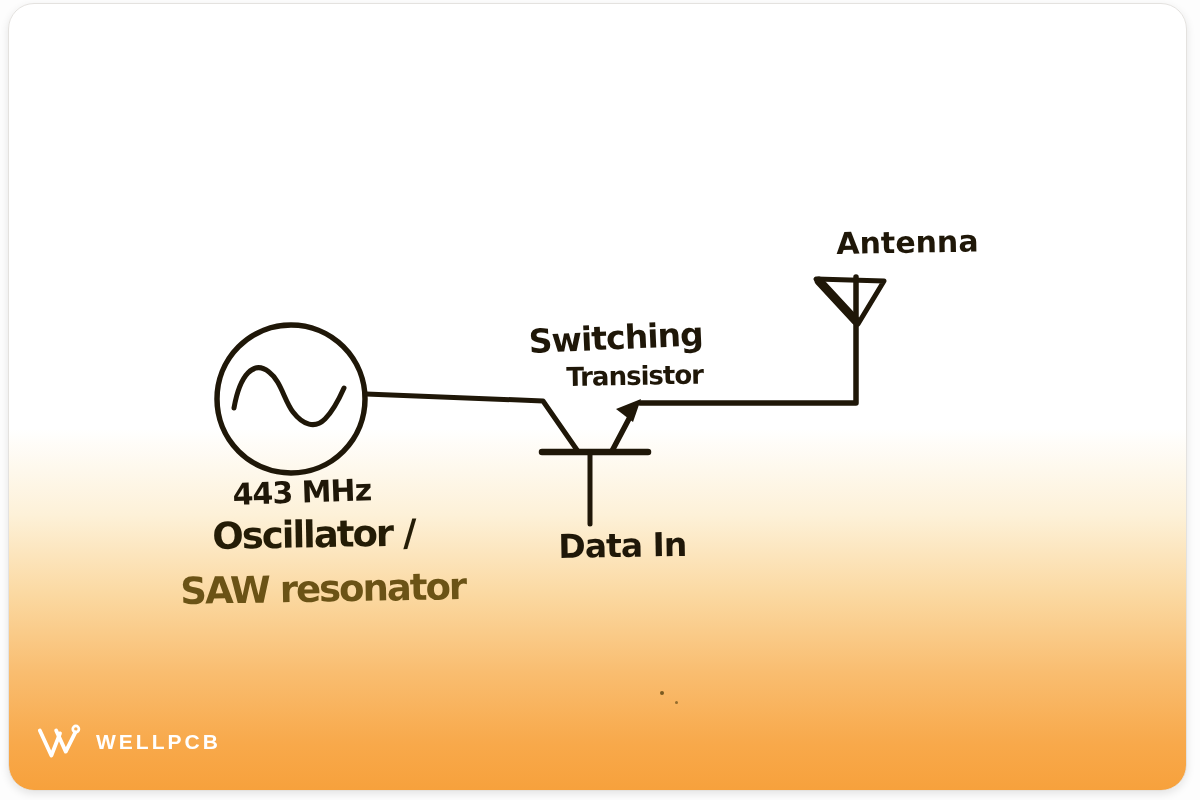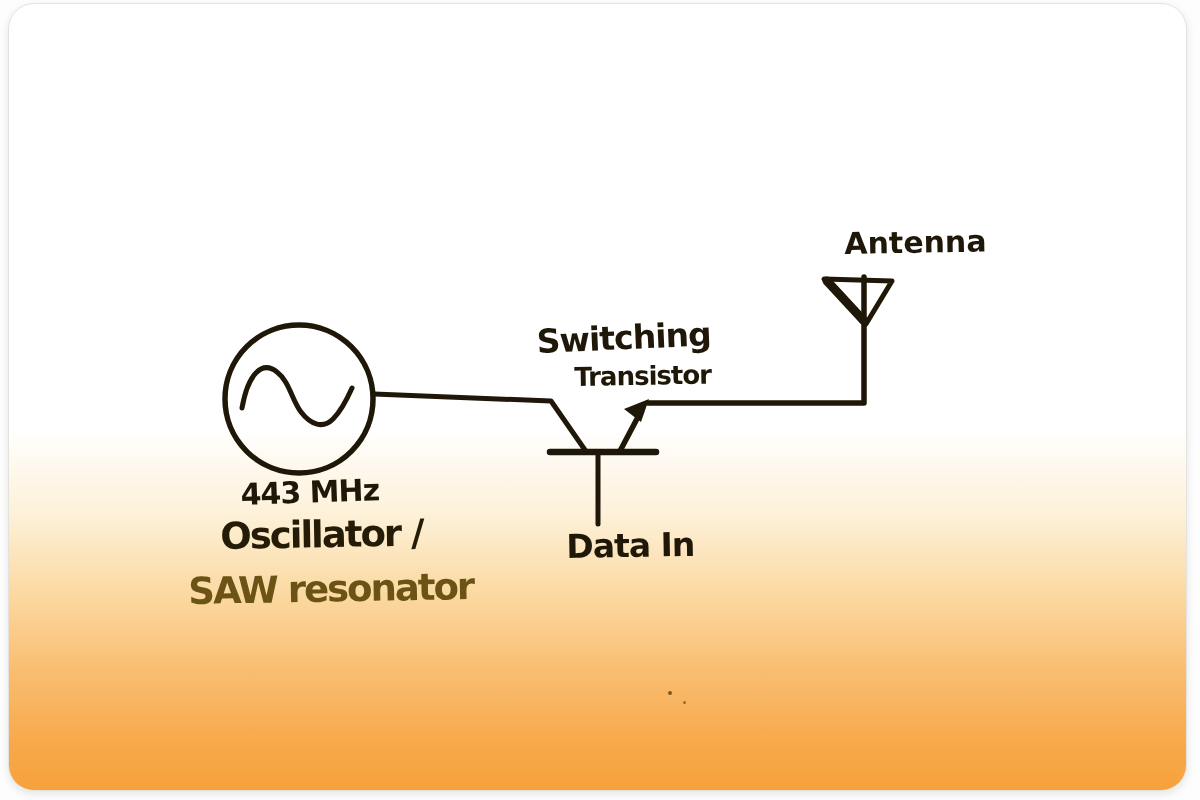--- a/index.html
+++ b/index.html
@@ -11,21 +11,21 @@
   .card{
     position:absolute;left:8px;top:3px;width:1177px;height:786px;
     border-radius:26px;
     border:1px solid #e4e2df;
     background:linear-gradient(to bottom,
       #ffffff 0%, #ffffff 54%,
       #fdf1d8 65%, #fbd9a2 75%,
       #f9bd70 85%, #f8a94b 94%, #f7a13c 100%);
     box-shadow:0 3px 8px rgba(0,0,0,0.10);
   }
-  .stage{position:absolute;left:8px;top:0;width:1004px;height:800px;}
+  .stage{position:absolute;left:0;top:0;width:1004px;height:800px;}
   svg.circuit{position:absolute;left:0;top:0;}
   .lbl{
     position:absolute;color:#1f1708;font-weight:700;white-space:nowrap;
     transform-origin:left top;
   }
   .lbl-antenna   {left:836px;top:226px;font-size:30px;letter-spacing:0px;transform:rotate(-1deg);}
   .lbl-switching {left:528px;top:322px;font-size:33px;letter-spacing:-1px;transform:rotate(-2.5deg);}
   .lbl-transistor{left:566px;top:362px;font-size:26px;letter-spacing:-1px;transform:rotate(-1deg);}
   .lbl-datain    {left:558px;top:527px;font-size:33px;letter-spacing:-1px;transform:rotate(-1deg);}
   .lbl-freq      {left:232px;top:477px;font-size:30px;letter-spacing:-1px;transform:rotate(-2deg);}
@@ -79,14 +79,24 @@
   <div class="lbl lbl-switching">Switching</div>
   <div class="lbl lbl-transistor">Transistor</div>
   <div class="lbl lbl-datain">Data In</div>
   <div class="lbl lbl-freq">443 MHz</div>
   <div class="lbl lbl-osc">Oscillator /</div>
   <div class="lbl lbl-saw">SAW resonator</div>
 
   <div class="speck speck-1"></div>
   <div class="speck speck-2"></div>
 
+  <div class="footer-logo">
+    <svg width="48" height="44" viewBox="0 0 50 44">
+      <g fill="none" stroke="#ffffff" stroke-linecap="round" stroke-linejoin="round">
+        <path stroke-width="4" d="M4,10 L16,36 L25,13"></path>
+        <path stroke-width="4" d="M21,10 L31,32 L41,12"></path>
+        <circle stroke-width="2.8" cx="41.5" cy="8.5" r="3.2"></circle>
+      </g>
+    </svg>
+    <span class="brand-text">WELLPCB</span>
+  </div>
 
 </div>
 
 </body></html>

